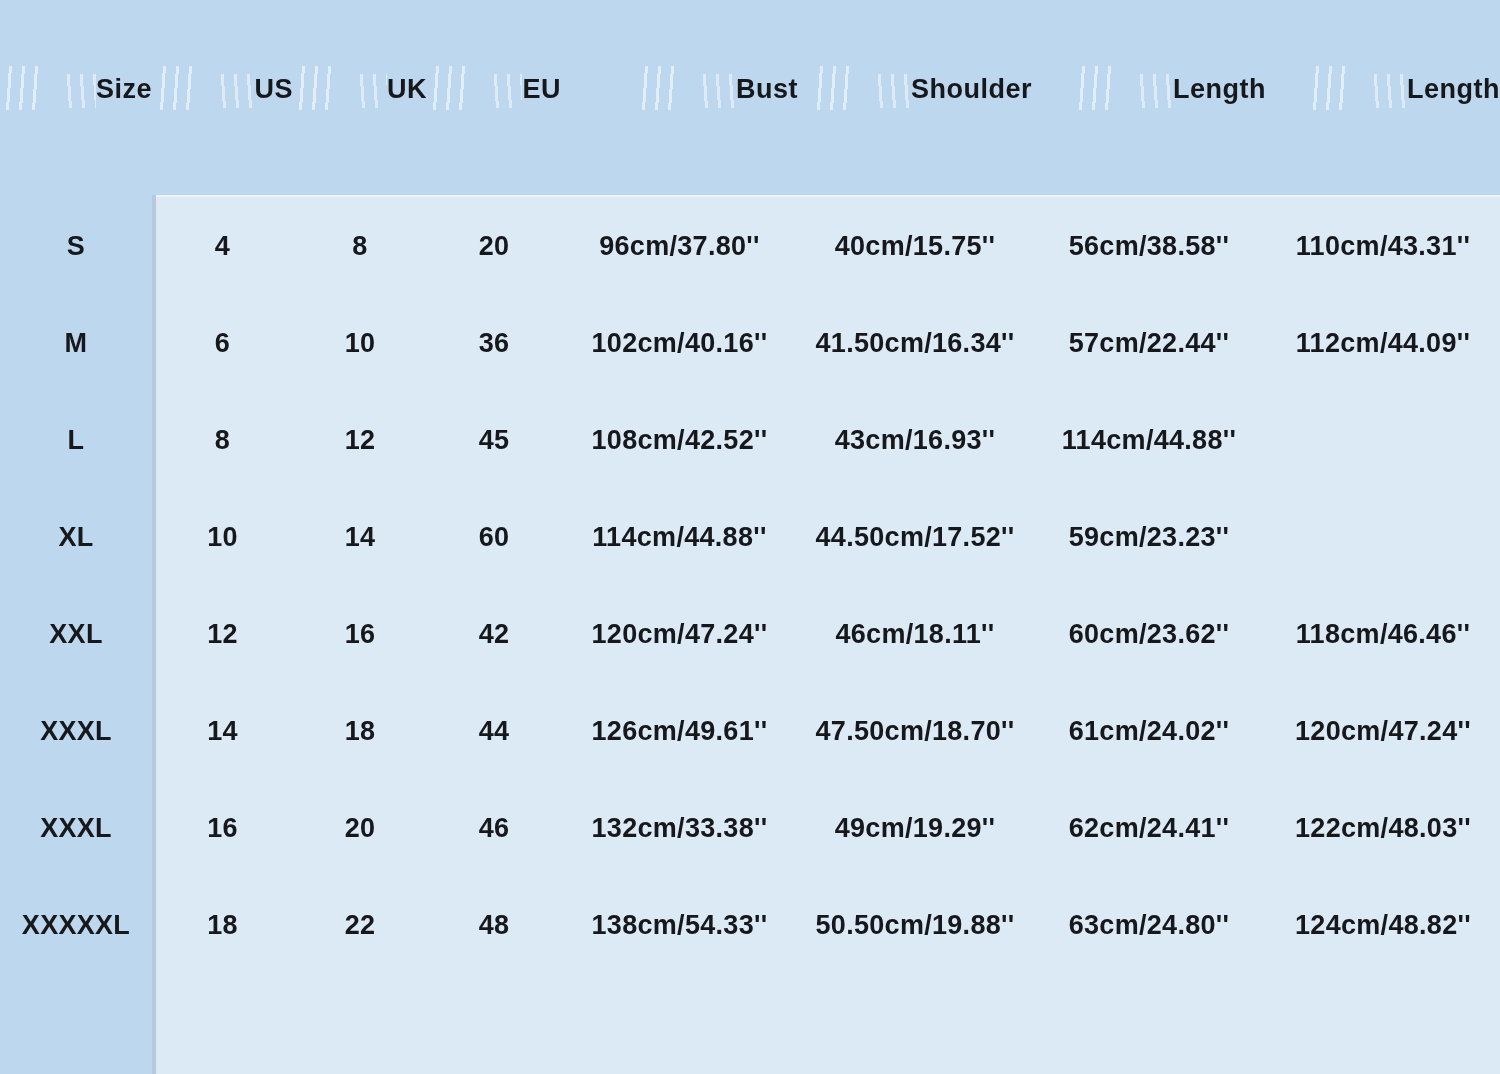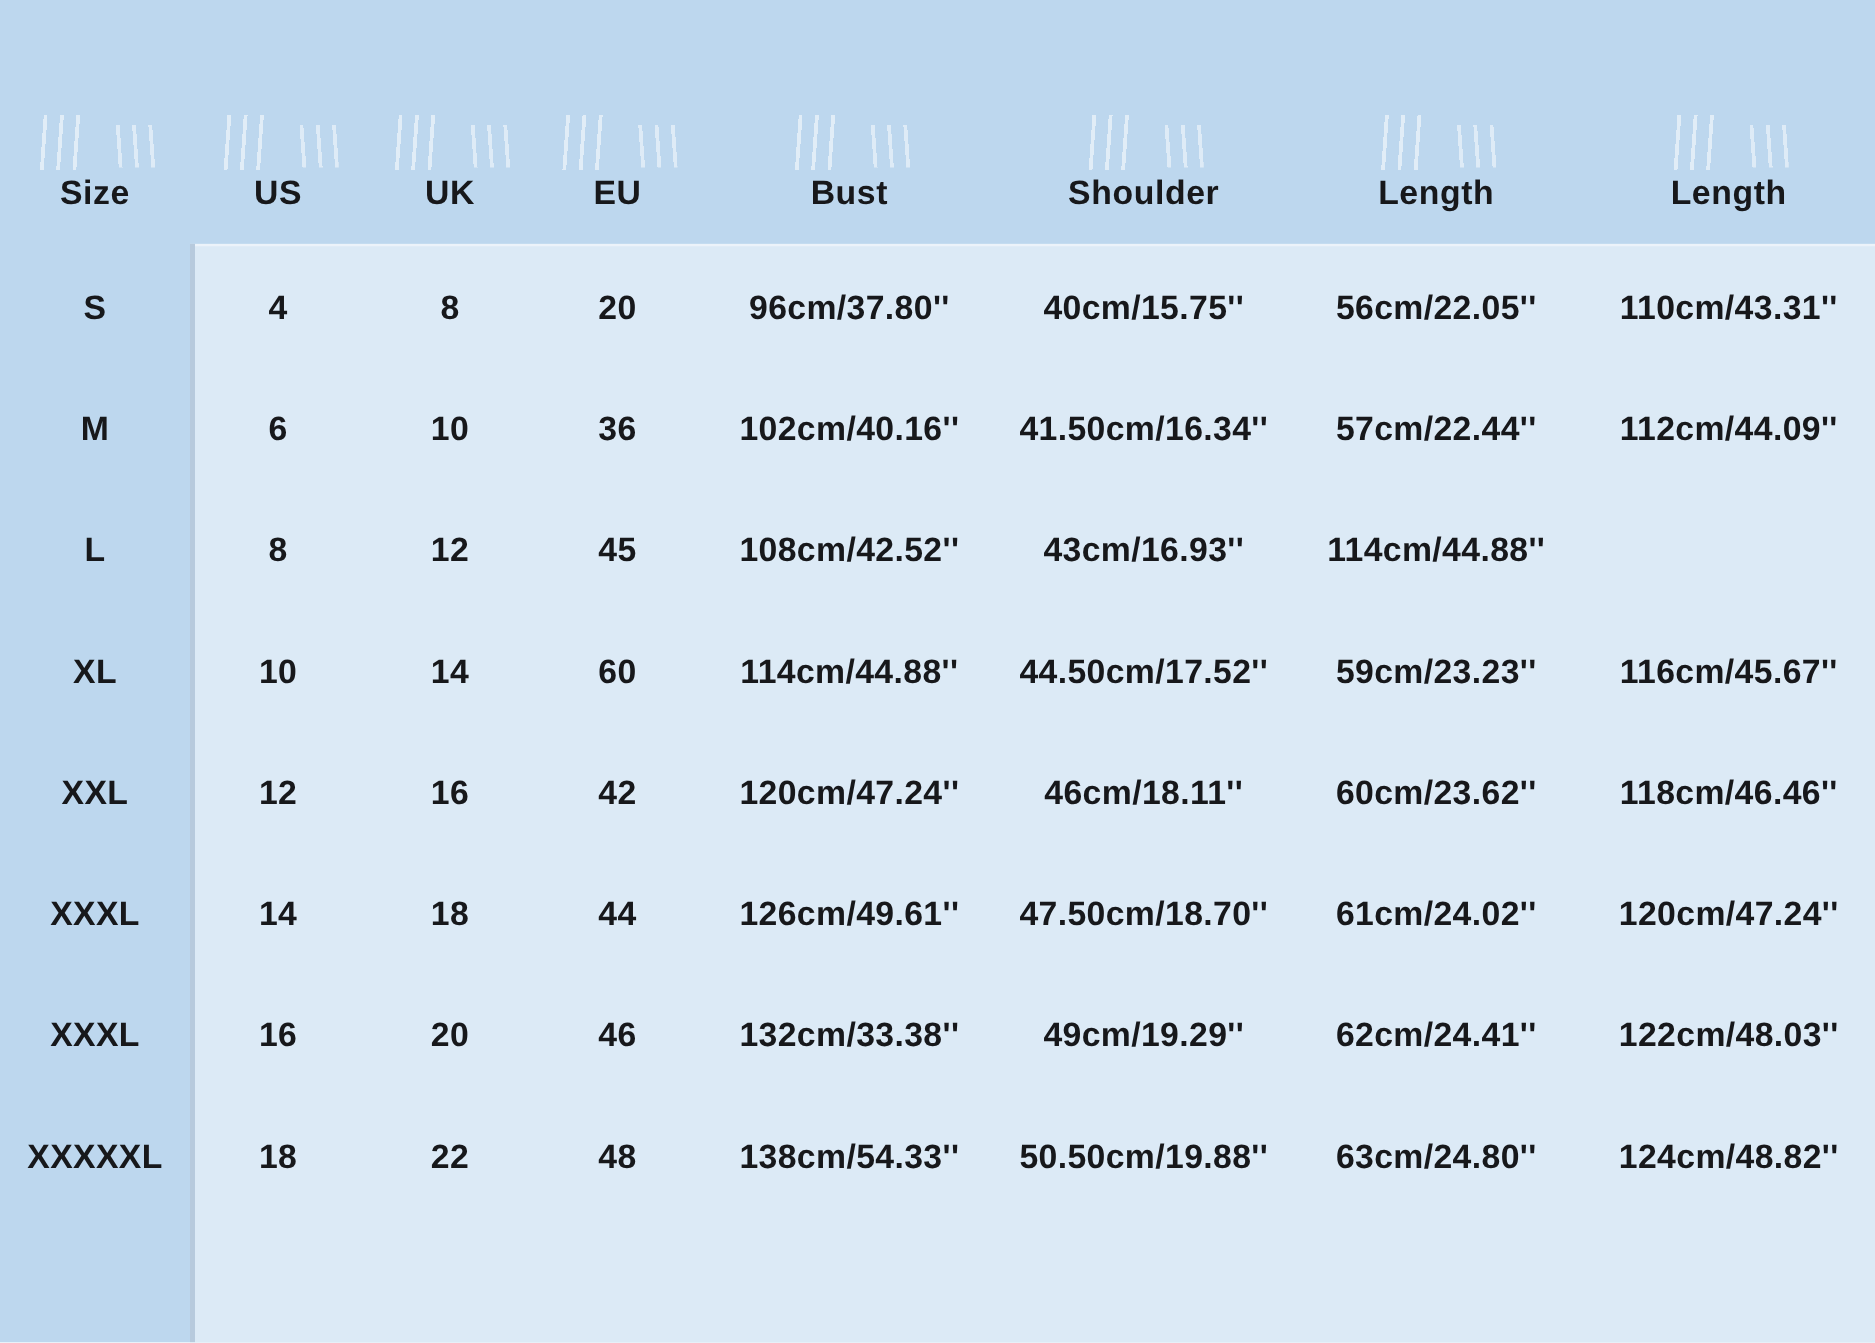--- a/index.html
+++ b/index.html
@@ -26,21 +26,21 @@
     border-left:4px solid var(--divider);
     box-shadow:inset 0 2px 0 rgba(255,255,255,.45);
   }
   .grid{position:absolute;left:0;top:0;width:1500px;}
   .grid-row{
     display:grid;
     grid-template-columns:152px 141px 134px 134px 237px 234px 234px 234px;
   }
   .hrow{height:195px;}
   .hcell{
-    display:flex;flex-direction:column;
+    display:flex;flex-direction:row;
     justify-content:flex-end;align-items:center;
     padding-bottom:25px;
     margin-top:10px;
   }
   .hlabel{
     font-size:27px;line-height:1.1;
     letter-spacing:.5px;
     text-align:center;
   }
   
@@ -105,21 +105,21 @@
     </div>
 
     <div class="rows">
   <div class="grid-row row">
     <div class="cell">S</div>
     <div class="cell">4</div>
     <div class="cell">8</div>
     <div class="cell">20</div>
     <div class="cell">96cm/37.80''</div>
     <div class="cell">40cm/15.75''</div>
-    <div class="cell">56cm/22.05''</div>
+    <div class="cell">56cm/38.58''</div>
     <div class="cell">110cm/43.31''</div>
   </div>
 
   <div class="grid-row row">
     <div class="cell">M</div>
     <div class="cell">6</div>
     <div class="cell">10</div>
     <div class="cell">36</div>
     <div class="cell">102cm/40.16''</div>
     <div class="cell">41.50cm/16.34''</div>
@@ -138,21 +138,20 @@
   </div>
 
   <div class="grid-row row">
     <div class="cell">XL</div>
     <div class="cell">10</div>
     <div class="cell">14</div>
     <div class="cell">60</div>
     <div class="cell">114cm/44.88''</div>
     <div class="cell">44.50cm/17.52''</div>
     <div class="cell">59cm/23.23''</div>
-    <div class="cell">116cm/45.67''</div>
   </div>
 
   <div class="grid-row row">
     <div class="cell">XXL</div>
     <div class="cell">12</div>
     <div class="cell">16</div>
     <div class="cell">42</div>
     <div class="cell">120cm/47.24''</div>
     <div class="cell">46cm/18.11''</div>
     <div class="cell">60cm/23.62''</div>

